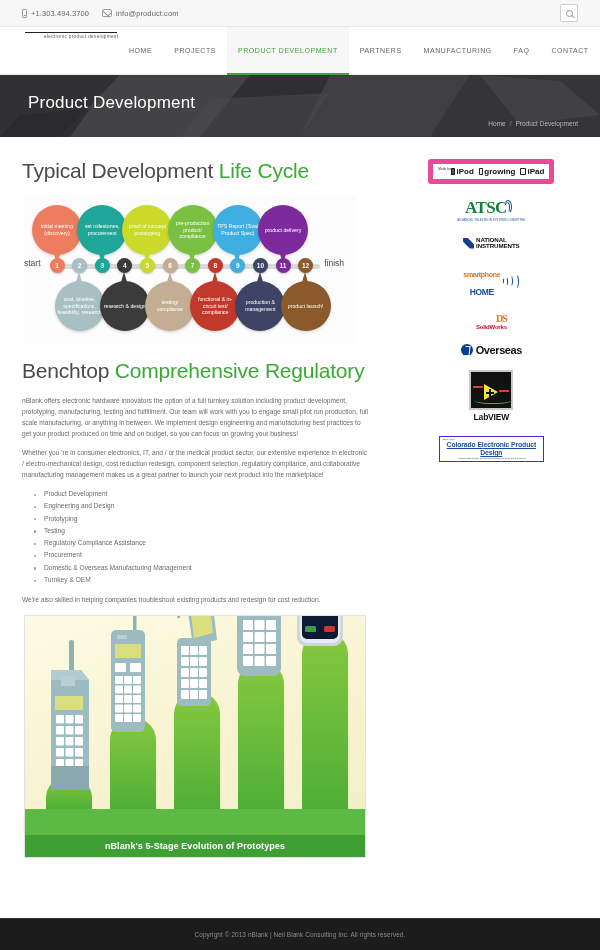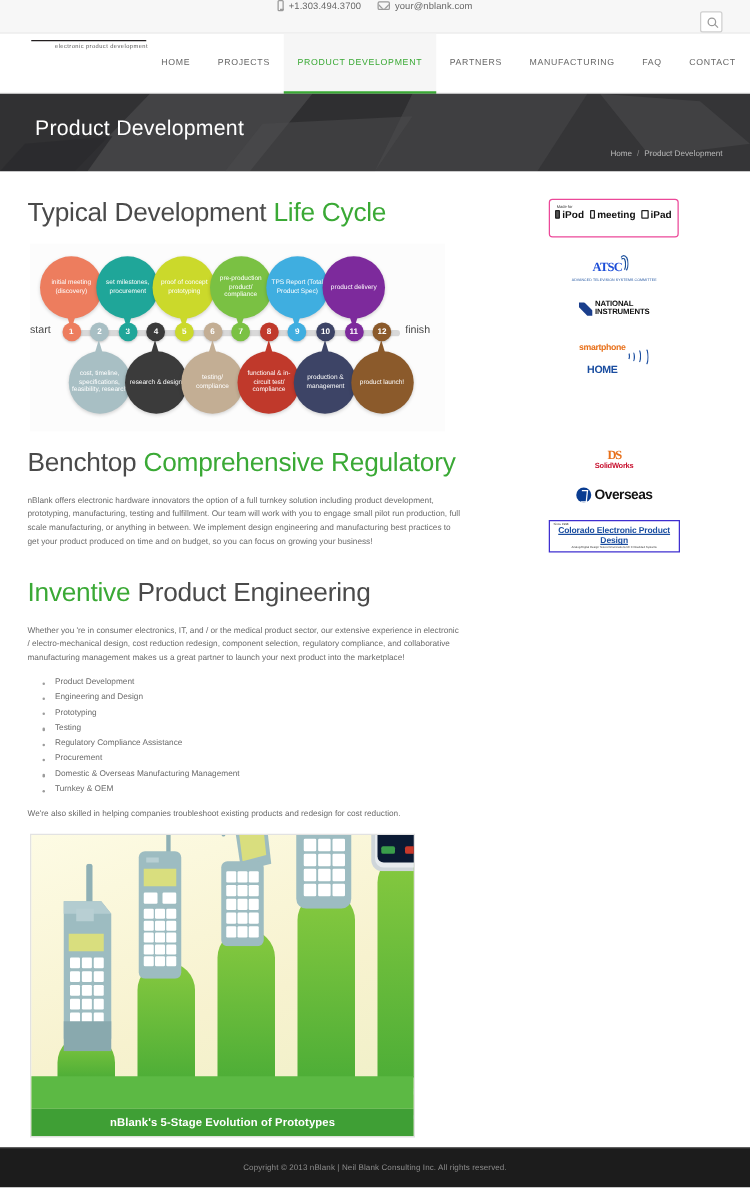--- a/index.html
+++ b/index.html
@@ -10,21 +10,20 @@
     overflow: hidden;
     position: relative;
   }
 
   
   .topbar {
     height: 27px; background: #f7f7f7;
     border-bottom: 1px solid #e8e8e8;
     display: flex; align-items: center;
     padding: 0 22px;
-    flex-direction: column;
   }
   .topbar-left { display: flex; align-items: center; gap: 13px; }
   .tb-item { display: flex; align-items: center; gap: 4px; font-size: 7.5px; color: #666; letter-spacing: .1px; }
   .ico-phone {
     width: 5px; height: 9px; border: 1px solid #9a9a9a; border-radius: 1.2px;
     display: inline-block; position: relative;
   }
   .ico-phone::after { content:""; position:absolute; left:1px; bottom:.5px; width:2.6px; height:1px; background:#9a9a9a; }
   .ico-mail {
     width: 10px; height: 7.5px; border: 1px solid #9a9a9a; border-radius: 1.5px;
@@ -139,50 +138,50 @@
   .lc-bub.up .tail   { bottom: -9px; border-top: 10px solid currentColor; }
   .lc-bub.down { top: 86px; }
   .lc-bub.down .tail { top: -9px; border-bottom: 10px solid currentColor; }
   .lc-label {
     position:absolute; top: 63px; font-size: 8.5px; color: #4a4a4a;
   }
 
   
   .techlist { display:flex; flex-direction:column; align-items:center; gap: 14px; }
   .made-for {
-    border: 1px solid #ec4899; border-radius: 3px; padding: 3px 5px 13px 4px;
-    background:#fff; display:flex; flex-direction:column; align-items:flex-start;
+    border: 5px solid #ec4899; border-radius: 3px; padding: 3px 5px 3px 4px;
+    background:#fff; display:flex; flex-direction:row; align-items:flex-start;
   }
   .mf-small { font-size: 3.2px; color:#333; margin-left:1px; line-height:4px; }
   .mf-row { display:flex; align-items:center; gap:5px; }
   .mf-item { display:flex; align-items:center; gap:1.5px; font-size:8px; font-weight:700; color:#111; }
   .mf-box { width:4px; height:6.5px; border:.8px solid #222; border-radius:.8px; }
   .mf-box.fill { background:#555; }
 
   .atsc { text-align:center; }
-  .atsc-word { font-size: 10px; font-weight: 700; color:#1d4ed8; letter-spacing:-.6px; font-family:"Liberation Serif", serif; display:inline-block; position:relative; }
+  .atsc-word { font-size: 17px; font-weight: 700; color:#15803d; letter-spacing:-.6px; font-family:"Liberation Serif", serif; display:inline-block; position:relative; }
   .atsc-arc { display:inline-block; width:13px; height:15px; vertical-align:-2px; margin-left:-2px; position:relative; }
   .atsc-arc i { position:absolute; left:0; top:2px; border:1.1px solid #1a4f9c; border-left-color:transparent; border-bottom-color:transparent; border-radius:50%; }
   .atsc-sub { font-size: 2.8px; color:#1a4f9c; letter-spacing:.1px; line-height:3.6px; margin-top:1px; }
 
   .ni { display:flex; align-items:center; gap:2px; }
   .ni-mark { width:11px; height:11px; position:relative; }
   .ni-mark::before {
     content:""; position:absolute; inset:0; background:#1a3e8c;
     clip-path: polygon(0 0, 38% 0, 100% 62%, 100% 100%, 62% 100%, 0 38%);
   }
   .ni-txt { font-size:6.2px; font-weight:700; color:#111; line-height:6.4px; letter-spacing:-.1px; }
 
   .rfid { text-align:center; display:flex; align-items:center; gap:1px; }
   .rfid-t1 { font-size:7px; color:#e8701a; font-weight:700; letter-spacing:-.3px; line-height:7px; }
   .rfid-t2 { font-size:8.5px; color:#1b4ea0; font-weight:700; letter-spacing:-.3px; line-height:8px; }
   .waves { display:flex; align-items:center; height:14px; }
   .waves i { display:block; border:1px solid #1b4ea0; border-left-color:transparent; border-top-color:transparent; border-bottom-color:transparent; border-radius:50%; }
 
-  .sw { text-align:center;margin-top:42px; }
+  .sw { text-align:right; }
   .sw-mark { font-size:10px; font-weight:700; color:#e8701a; font-family:"Liberation Serif", serif; letter-spacing:-1px; }
   .sw-word { font-size:6px; font-weight:700; color:#c8102e; letter-spacing:-.2px; }
 
   .bt { display:flex; align-items:center; gap:3px; }
   .bt-mark { width:12px; height:12px; border-radius:50%; background:#0a3d91; position:relative; }
   .bt-mark::after {
     content:""; position:absolute; left:4.2px; top:2px; width:3.5px; height:8px;
     border-right:1.3px solid #fff; border-top:1.3px solid #fff; border-bottom:1.3px solid #fff;
     transform: skewX(-6deg);
   }
@@ -212,21 +211,21 @@
   ul.feat li {
     font-size:6.6px; color:#6b6b6b; line-height:12.3px; padding-left:22px; position:relative;
   }
   ul.feat li::before {
     content:""; position:absolute; left:12px; top:5.5px; width:2.4px; height:2.4px;
     border-radius:50%; background:#9b9b9b;
   }
 
   
   .info {
-    width: 308px; height: 243px; margin: 10px 0 20px 2px; position: relative;
+    width: 342px; height: 243px; margin: 10px 0 20px 2px; position: relative;
     border:1px solid #e2e2e2; overflow:hidden;
     background: linear-gradient(160deg,#fdfbe4 0%,#f7f2cf 55%,#eef0c6 100%);
   }
   .info-inner { position:absolute; inset:0; }
   .bar {
     position:absolute; bottom:47px; background: linear-gradient(180deg,#86c93f 0%,#4eae37 100%);
     border-radius: 22px 22px 0 0;
   }
   .pct { position:absolute; bottom:31px; width:70px; text-align:center; color:#fff; font-size:8.5px; font-weight:700; }
   .stg { position:absolute; bottom:12px; width:76px; text-align:center; color:#fff; font-size:5px; font-weight:700; line-height:6.4px; }
@@ -250,21 +249,21 @@
 <body>
 
 <div class="topbar">
   <div class="topbar-left">
     <div class="tb-item">
       <span class="ico-phone"></span>
       <span>+1.303.494.3700</span>
     </div>
     <div class="tb-item">
       <span class="ico-mail"></span>
-      <span>your@nblank.com</span>
+      <span>info@product.com</span>
     </div>
   </div>
   <div class="searchbox">
     <span class="ico-search"></span>
   </div>
 </div>
 
 <div class="header">
   <div class="logo">
     <div class="logo-rule"></div>
@@ -373,23 +372,20 @@
           <span style="color: rgb(255, 255, 255);">product launch!</span>
         </div>
         <div class="lc-label" style="left: 300.2px;">finish</div>
       </div>
 
     <h2 class="sect">
       <span>Benchtop </span><span class="grn">Comprehensive Regulatory</span>
     </h2>
     <p class="body">nBlank offers electronic hardware innovators the option of a full turnkey solution including product development, prototyping, manufacturing, testing and fulfillment. Our team will work with you to engage small pilot run production, full scale manufacturing, or anything in between. We implement design engineering and manufacturing best practices to get your product produced on time and on budget, so you can focus on growing your business!</p>
 
-    <h2 class="sect" style="margin-top:24px">
-      <span class="grn">Inventive</span><span> Product Engineering</span>
-    </h2>
     <p class="body">Whether you 're in consumer electronics, IT, and / or the medical product sector, our extensive experience in electronic / electro-mechanical design, cost reduction redesign, component selection, regulatory compliance, and collaborative manufacturing management makes us a great partner to launch your next product into the marketplace!</p>
 
     <ul class="feat" id="featlist">
         <li>Product Development</li>
         <li>Engineering and Design</li>
         <li>Prototyping</li>
         <li>Testing</li>
         <li>Regulatory Compliance Assistance</li>
         <li>Procurement</li>
         <li>Domestic &amp; Overseas Manufacturing Management</li>
@@ -529,21 +525,21 @@
 
       <div class="made-for">
         <div class="mf-small">Made for</div>
         <div class="mf-row">
           <span class="mf-item">
             <span class="mf-box fill"></span>
             <span>iPod</span>
           </span>
           <span class="mf-item">
             <span class="mf-box"></span>
-            <span>meeting</span>
+            <span>growing</span>
           </span>
           <span class="mf-item">
             <span class="mf-box" style="width:5.5px;height:7px"></span>
             <span>iPad</span>
           </span>
         </div>
       </div>
 
       <div class="atsc">
         <div><span class="atsc-word">ATSC</span><span class="atsc-arc">
@@ -576,20 +572,30 @@
       <div class="sw">
         <div class="sw-mark">DS</div>
         <div class="sw-word">SolidWorks</div>
       </div>
 
       <div class="bt">
         <span class="bt-mark"></span>
         <span class="bt-word">Overseas</span>
       </div>
 
+      <div class="lv">
+        <div class="lv-box">
+          <span class="lv-w1"></span>
+          <span class="lv-w2"></span>
+          <span class="lv-tri"></span>
+          <span class="lv-plus"></span>
+          <span class="lv-g"></span>
+        </div>
+        <div class="lv-word">LabVIEW</div>
+      </div>
 
       <div class="cepd">
         <div class="cepd-top">Since 1998</div>
         <div class="cepd-main">Colorado Electronic Product Design</div>
         <div class="cepd-sub">Analog/Digital Design  Telecommunications  RF  Embedded Systems</div>
       </div>
 
     </div>
   </div>
 </div>

